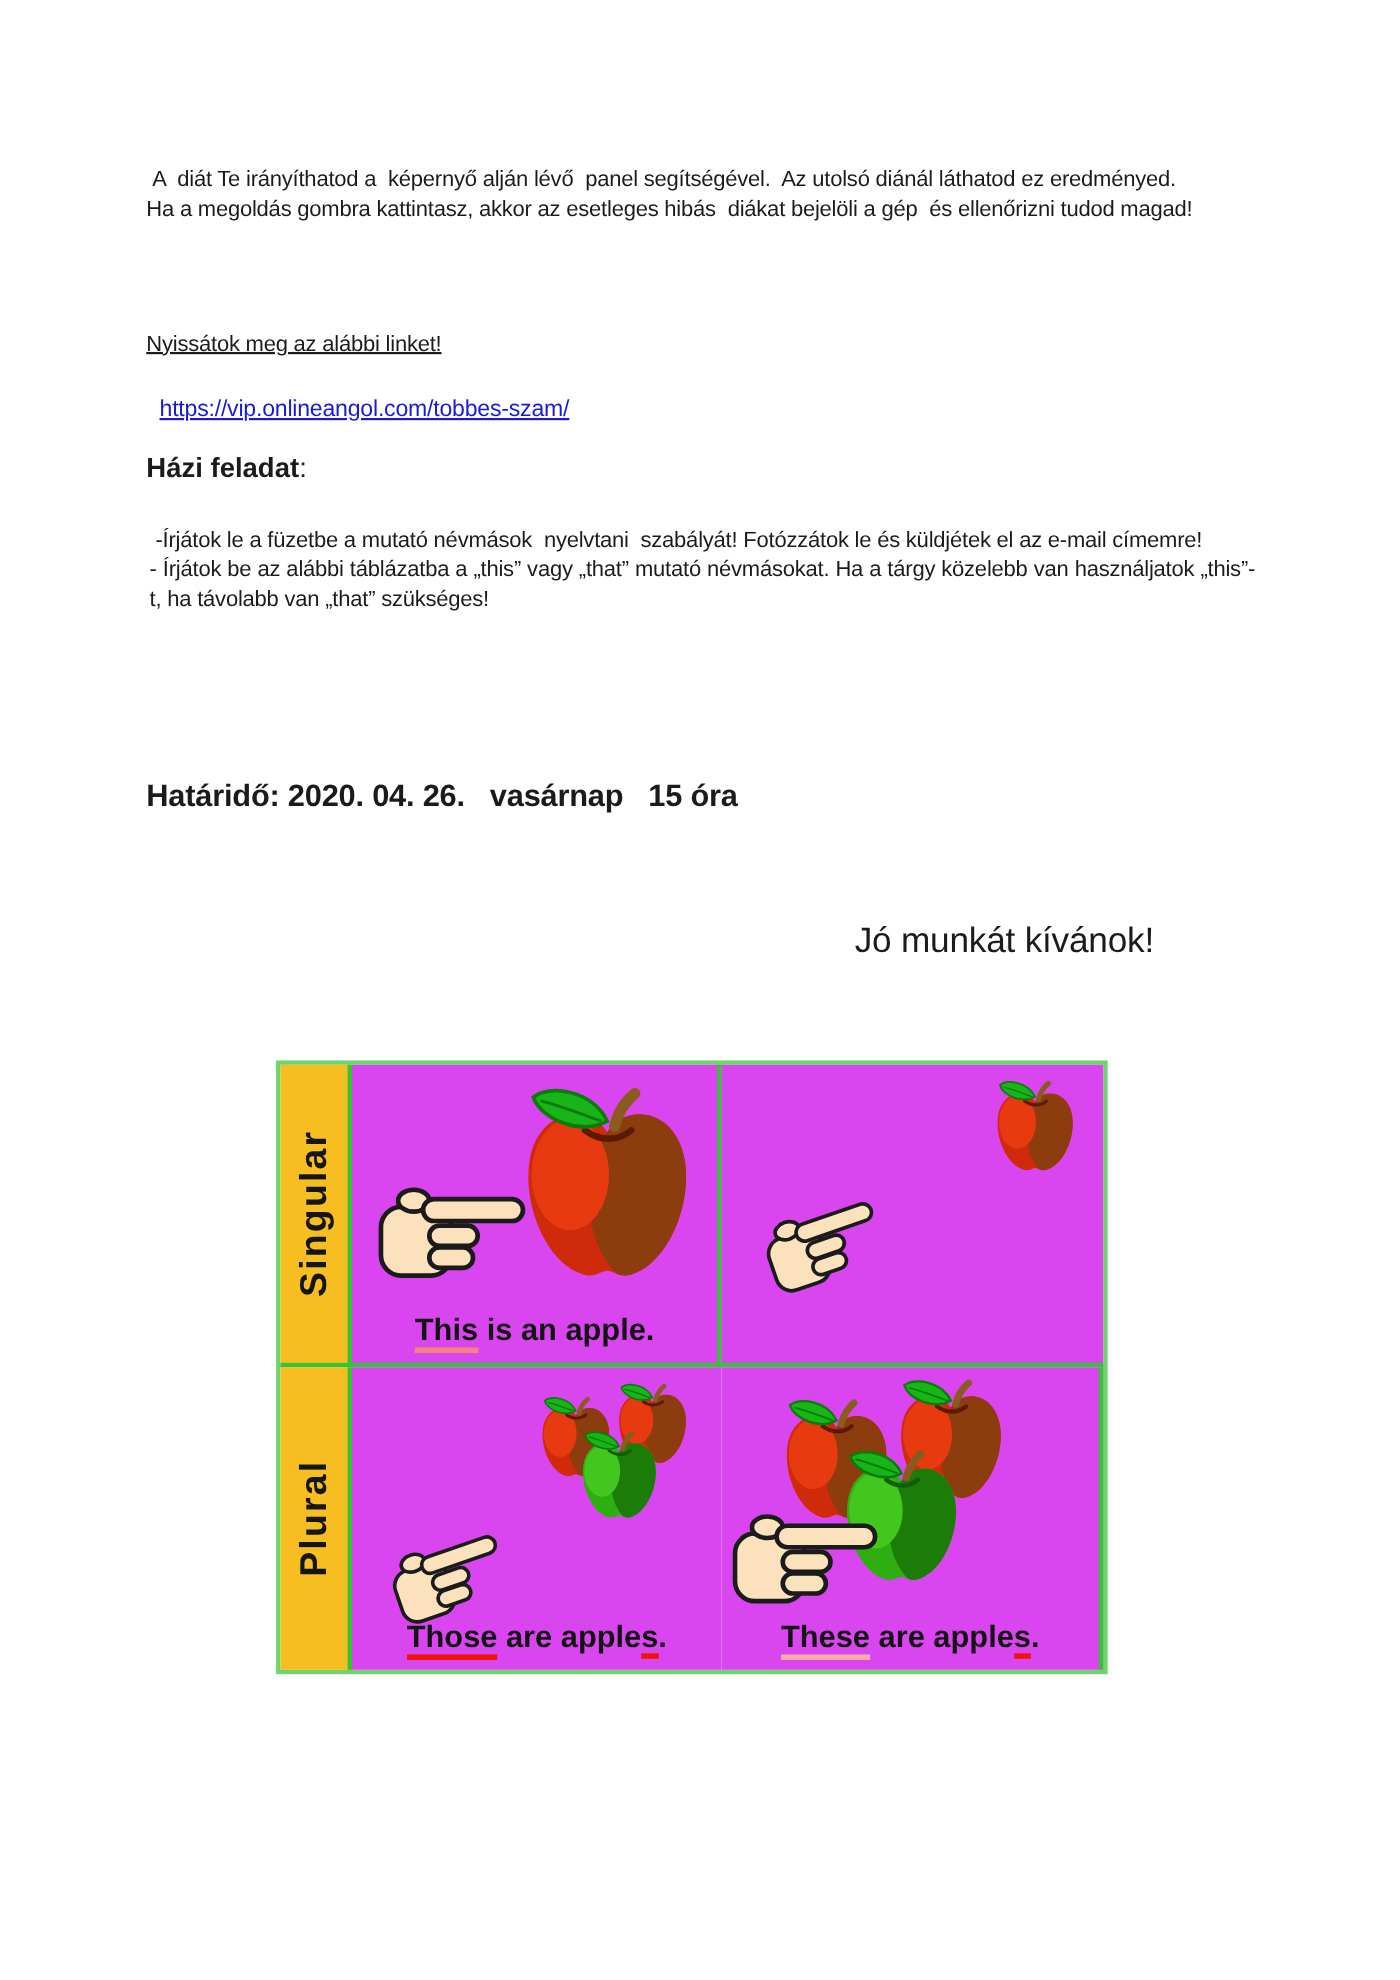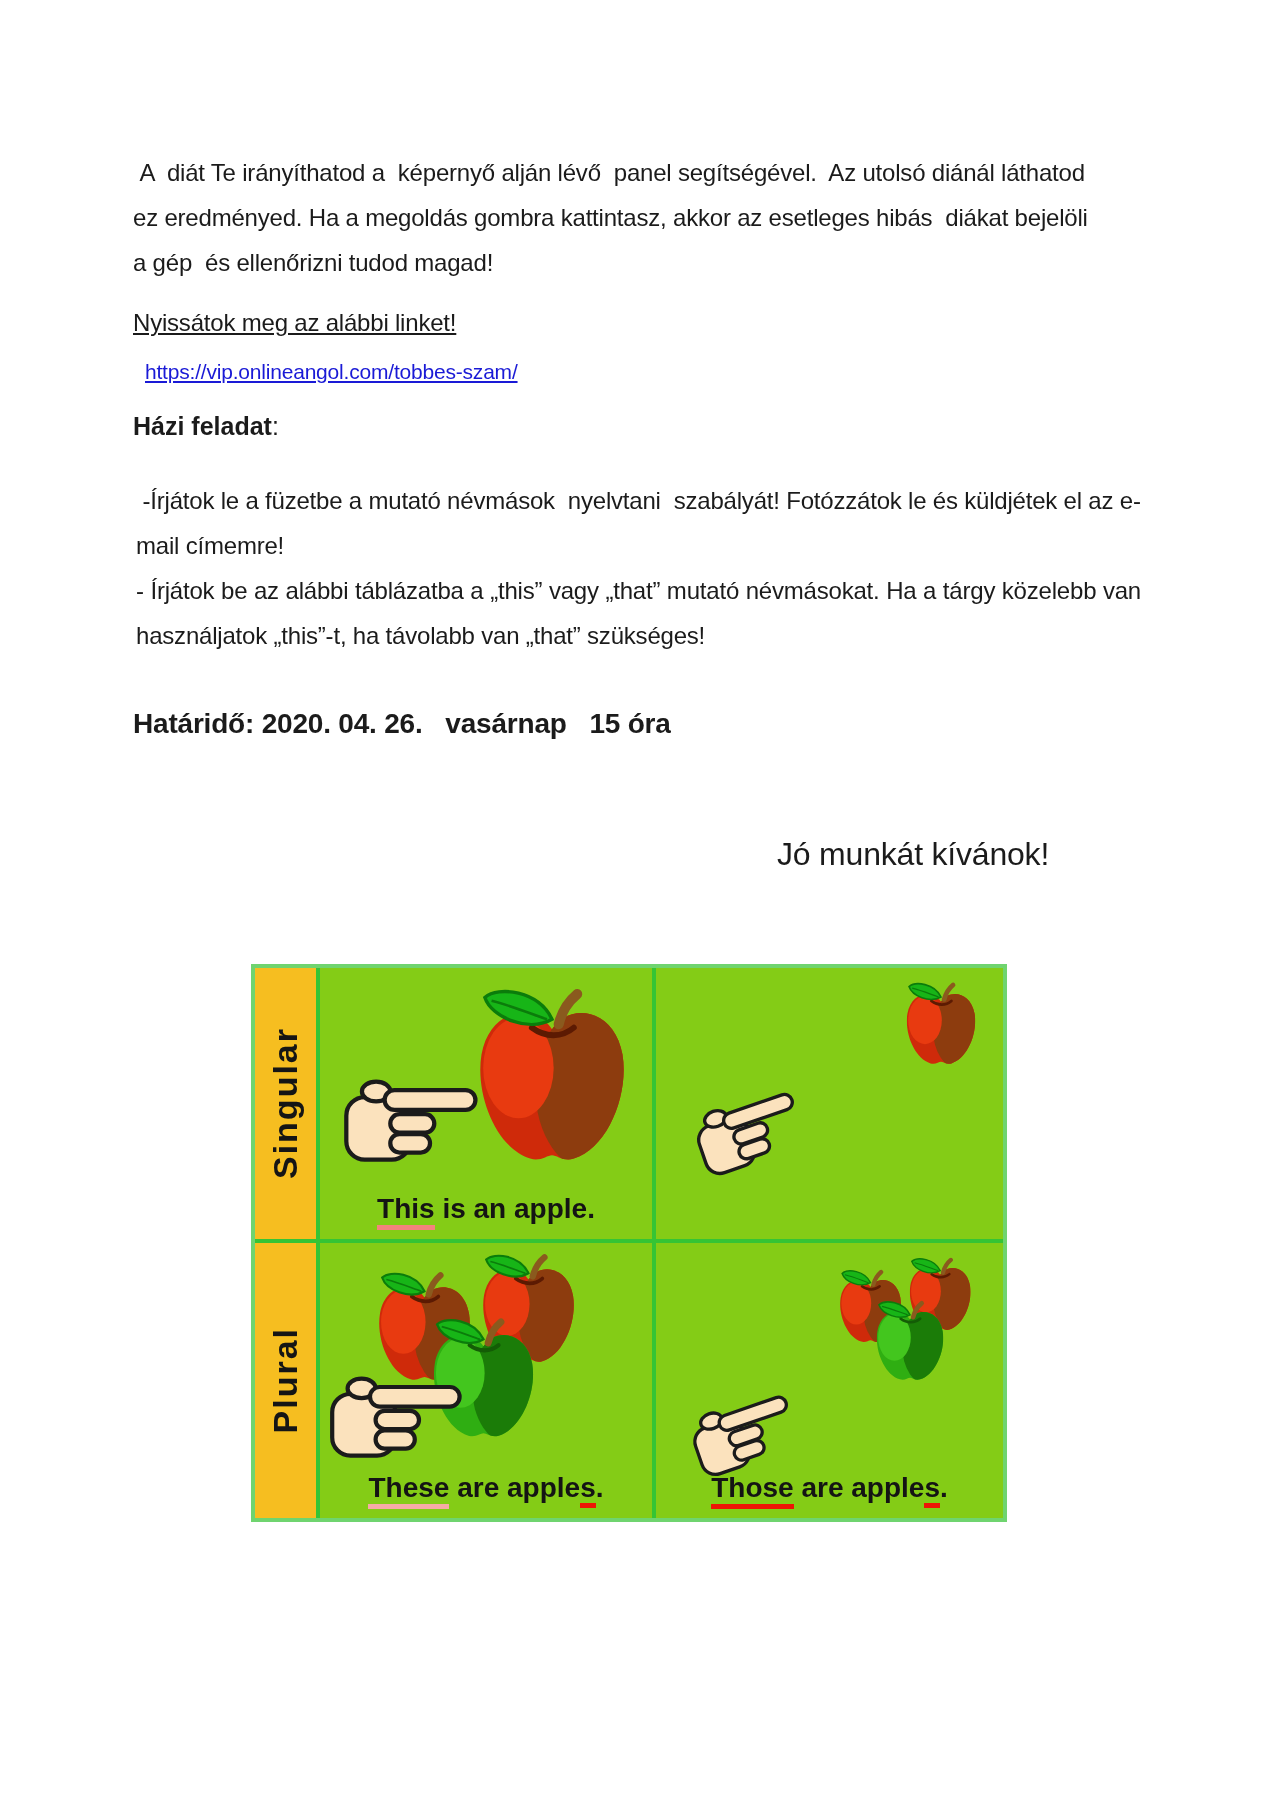--- a/index.html
+++ b/index.html
@@ -1,21 +1,21 @@
 <!DOCTYPE html>
 <html><head>
 <meta charset="utf-8">
 <style>
   html,body{margin:0;padding:0;}
   body{
     width:1273px;height:1800px;background:#ffffff;position:relative;
     font-family:"Liberation Sans", sans-serif;color:#1b1b1b;overflow:hidden;
   }
   .abs{position:absolute;margin:0;}
-  .par{font-size:24px;line-height:45px;letter-spacing:-0.2px;white-space:pre-wrap;}
+  .par{font-size:20px;line-height:27px;letter-spacing:-0.2px;white-space:pre-wrap;}
   #intro{left:133px;top:150px;width:965px;}
   #openlink{left:133px;top:300px;text-decoration:underline;}
   #linkline{left:133px;top:360px;margin-left:12px;}
   a.doclink{color:#1a1ad6;text-decoration:underline;font-size:21px;letter-spacing:-0.2px;cursor:pointer;}
   #homework{left:133px;top:412px;font-size:25px;}
   #homework .b{font-weight:bold;}
   #tasks{left:136px;top:478px;width:1005px;}
   #tasks p{margin:0;}
   #tasks .t2{white-space:normal;text-align:justify;}
   #deadline{left:133px;top:708px;font-size:28px;font-weight:bold;white-space:pre-wrap;letter-spacing:-0.2px;}
@@ -26,21 +26,21 @@
     left:251px;top:964px;width:756px;height:558px;box-sizing:border-box;
     border:4px solid #6fd46f;background:#fdfdfb;
     display:grid;grid-template-columns:65px 336px 1fr;grid-template-rows:1fr 1fr;
   }
   .hdr{background:#f6be20;display:flex;align-items:center;justify-content:center;
        border-right:4px solid #35c435;box-sizing:border-box;}
   .hdr span{writing-mode:vertical-rl;transform:rotate(180deg);
        font-weight:bold;font-size:34px;letter-spacing:2px;color:#151515;}
   .r1{border-bottom:4px solid #35c435;}
   .c1{border-right:4px solid #35c435;box-sizing:border-box;}
-  .cell{position:relative;box-sizing:border-box;background:#84cc16;}
+  .cell{position:relative;box-sizing:border-box;background:#d946ef;}
   .img{position:absolute;}
   .caption{position:absolute;left:0;right:0;bottom:14px;text-align:center;
        font-weight:bold;font-size:28px;color:#141414;letter-spacing:0px;}
   .uw{border-bottom:5px solid;padding-bottom:1px;}
   .u-salmon{border-bottom-color:#f4837d;}
   .u-pink{border-bottom-color:#f6aba6;}
   .u-red{border-bottom-color:#ee1505;}
   .us{border-bottom:5px solid #ee1505;}
   .tilt{transform:rotate(-19deg);}
 </style>
@@ -137,34 +137,34 @@
         </svg>
       <svg class="img tilt" viewBox="0 0 100 74" style="left:38px;top:120px;width:112px;height:83px">
           <use href="#sym-hand"></use>
         </svg>
     </div>
 
     <div class="hdr">
       <span>Plural</span>
     </div>
 
+    <div class="cell">
+      <svg class="img" viewBox="0 0 215 212" style="right:20px;top:10px;width:152px;height:142px">
+          <use href="#sym-cluster"></use>
+        </svg>
+      <svg class="img tilt" viewBox="0 0 100 74" style="left:34px;top:148px;width:110px;height:81px">
+          <use href="#sym-hand"></use>
+        </svg>
+      <div class="caption"><span class="uw u-red">Those</span><span> are apple</span><span class="us">s</span><span>.</span></div>
+    </div>
+
     <div class="cell c1">
       <svg class="img" viewBox="0 0 215 212" style="left:45px;top:4px;width:228px;height:212px">
           <use href="#sym-cluster"></use>
         </svg>
       <svg class="img" viewBox="0 0 100 74" style="left:8px;top:120px;width:140px;height:104px">
           <use href="#sym-hand"></use>
         </svg>
       <div class="caption"><span class="uw u-pink">These</span><span> are apple</span><span class="us">s</span><span>.</span></div>
     </div>
 
-    <div class="cell">
-      <svg class="img" viewBox="0 0 215 212" style="right:20px;top:10px;width:152px;height:142px">
-          <use href="#sym-cluster"></use>
-        </svg>
-      <svg class="img tilt" viewBox="0 0 100 74" style="left:34px;top:148px;width:110px;height:81px">
-          <use href="#sym-hand"></use>
-        </svg>
-      <div class="caption"><span class="uw u-red">Those</span><span> are apple</span><span class="us">s</span><span>.</span></div>
-    </div>
-
   </div>
 </div>
 
 </body></html>

